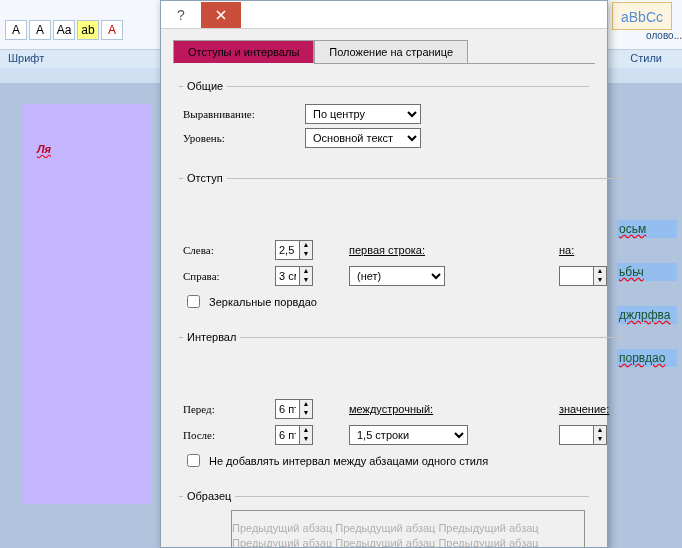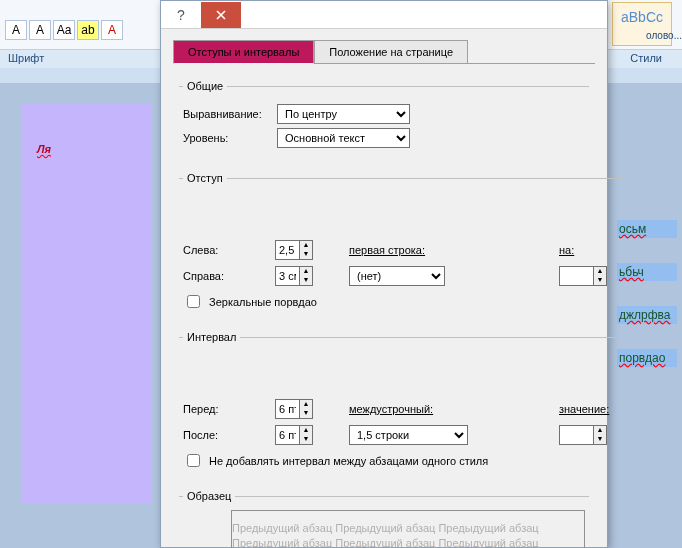--- a/index.html
+++ b/index.html
@@ -1,20 +1,20 @@
 <!DOCTYPE html>
 <html><head>
 <meta charset="utf-8">
 <style>
 * { box-sizing: border-box; font-family: Tahoma, Arial, sans-serif; font-size: 11px; }
 body { margin: 0; width: 682px; height: 548px; background: #d6e5f5; overflow: hidden; position: relative; }
 
 
 .ribbon-top { position: absolute; top: 0; left: 0; right: 0; height: 50px; background: #f4f8fc; border-bottom: 1px solid #c0d0e0; }
-.ribbon-top .style-box { position: absolute; right: 10px; top: 2px; width: 60px; height: 44px; border: 1px solid #e0c070; background: #fdf5e0; text-align: center; line-height: 28px; color: #538dd5; font-size: 14px; }
+.ribbon-top .style-box { position: absolute; right: 10px; top: 2px; width: 60px; height: 28px; border: 1px solid #e0c070; background: #fdf5e0; text-align: center; line-height: 28px; color: #538dd5; font-size: 14px; }
 .ribbon-top .golovo { position: absolute; right: 0; top: 30px; font-size: 10px; color: #1f497d; }
 .font-btn { position: absolute; left: 5px; top: 20px; display: flex; gap: 2px; }
 .font-btn span { display: inline-block; width: 22px; height: 20px; border: 1px solid #b0c4de; background: #fff; text-align: center; line-height: 18px; font-size: 12px; }
 .font-btn span.hi { background: #ffff80; }
 .ribbon-label { position: absolute; left: 0; top: 50px; height: 18px; width: 100%; background: #dbe9f7; color: #1f497d; padding: 2px 8px; }
 .ribbon-label .styles-lbl { position: absolute; right: 20px; }
 .ruler { position: absolute; left: 0; top: 68px; right: 0; height: 16px; background: #cddff1; border-bottom: 1px solid #b0c4de; }
 .document-area { position: absolute; left: 0; top: 84px; right: 0; bottom: 0; background: #b0c4de; padding: 20px; }
 .paper { background: #c4b5fd; width: 130px; height: 400px; margin-left: 2px; padding: 39px 15px; font-size: 11px; color: #1f497d; }
 .paper .red { color: #c00020; font-style: italic; font-weight: bold; text-decoration: underline wavy red; }
@@ -31,23 +31,23 @@
 
 .tab-row { display: flex; padding: 10px 12px 0 12px; }
 .tab { padding: 5px 14px; border: 1px solid #a0a0a0; background: #e8e8e8; position: relative; top: 1px; }
 .tab.active { background: #be185d; border-bottom: 1px solid #f0f0f0; z-index: 2; }
 .tab-line { height: 1px; background: #a0a0a0; margin: 0 12px; }
 
 .content { padding: 8px 18px; }
 fieldset { border: 1px solid #c0c0c0; border-left: none; border-right: none; border-bottom: none; padding: 8px 4px 12px 4px; margin: 8px 0; }
 legend { font-size: 11px; padding: 0 4px; }
 .row { display: flex; align-items: center; margin: 4px 0; gap: 6px; }
-.lbl { width: 88px; }
+.lbl { width: 88px; font-family: Liberation Serif, serif; }
 select, input[type=text] { border: 1px solid #707070; background: #fff; height: 20px; font-size: 11px; padding: 1px 3px; }
-select.wide { width: 133px; }
+select.wide { width: 116px; margin-left: 28px; }
 .spinner { display: inline-flex; }
 .spinner input { width: 24px; border-right: none; }
 .spinner .arrows { width: 14px; border: 1px solid #707070; display: flex; flex-direction: column; }
 .spinner .arrows span { flex: 1; font-size: 7px; text-align: center; line-height: 8px; background: #eee; cursor: pointer; }
 .chk-row { display: flex; align-items: center; gap: 6px; margin: 6px 0 0 0; }
 .chk-row input { width: 13px; height: 13px; }
 
 .grid2 { display: grid; grid-template-columns: 92px 74px 110px 100px 60px; align-items: center; row-gap: 6px; margin-top: 48px; }
 .grid2 .link { color: #000; text-decoration: underline; }
 

